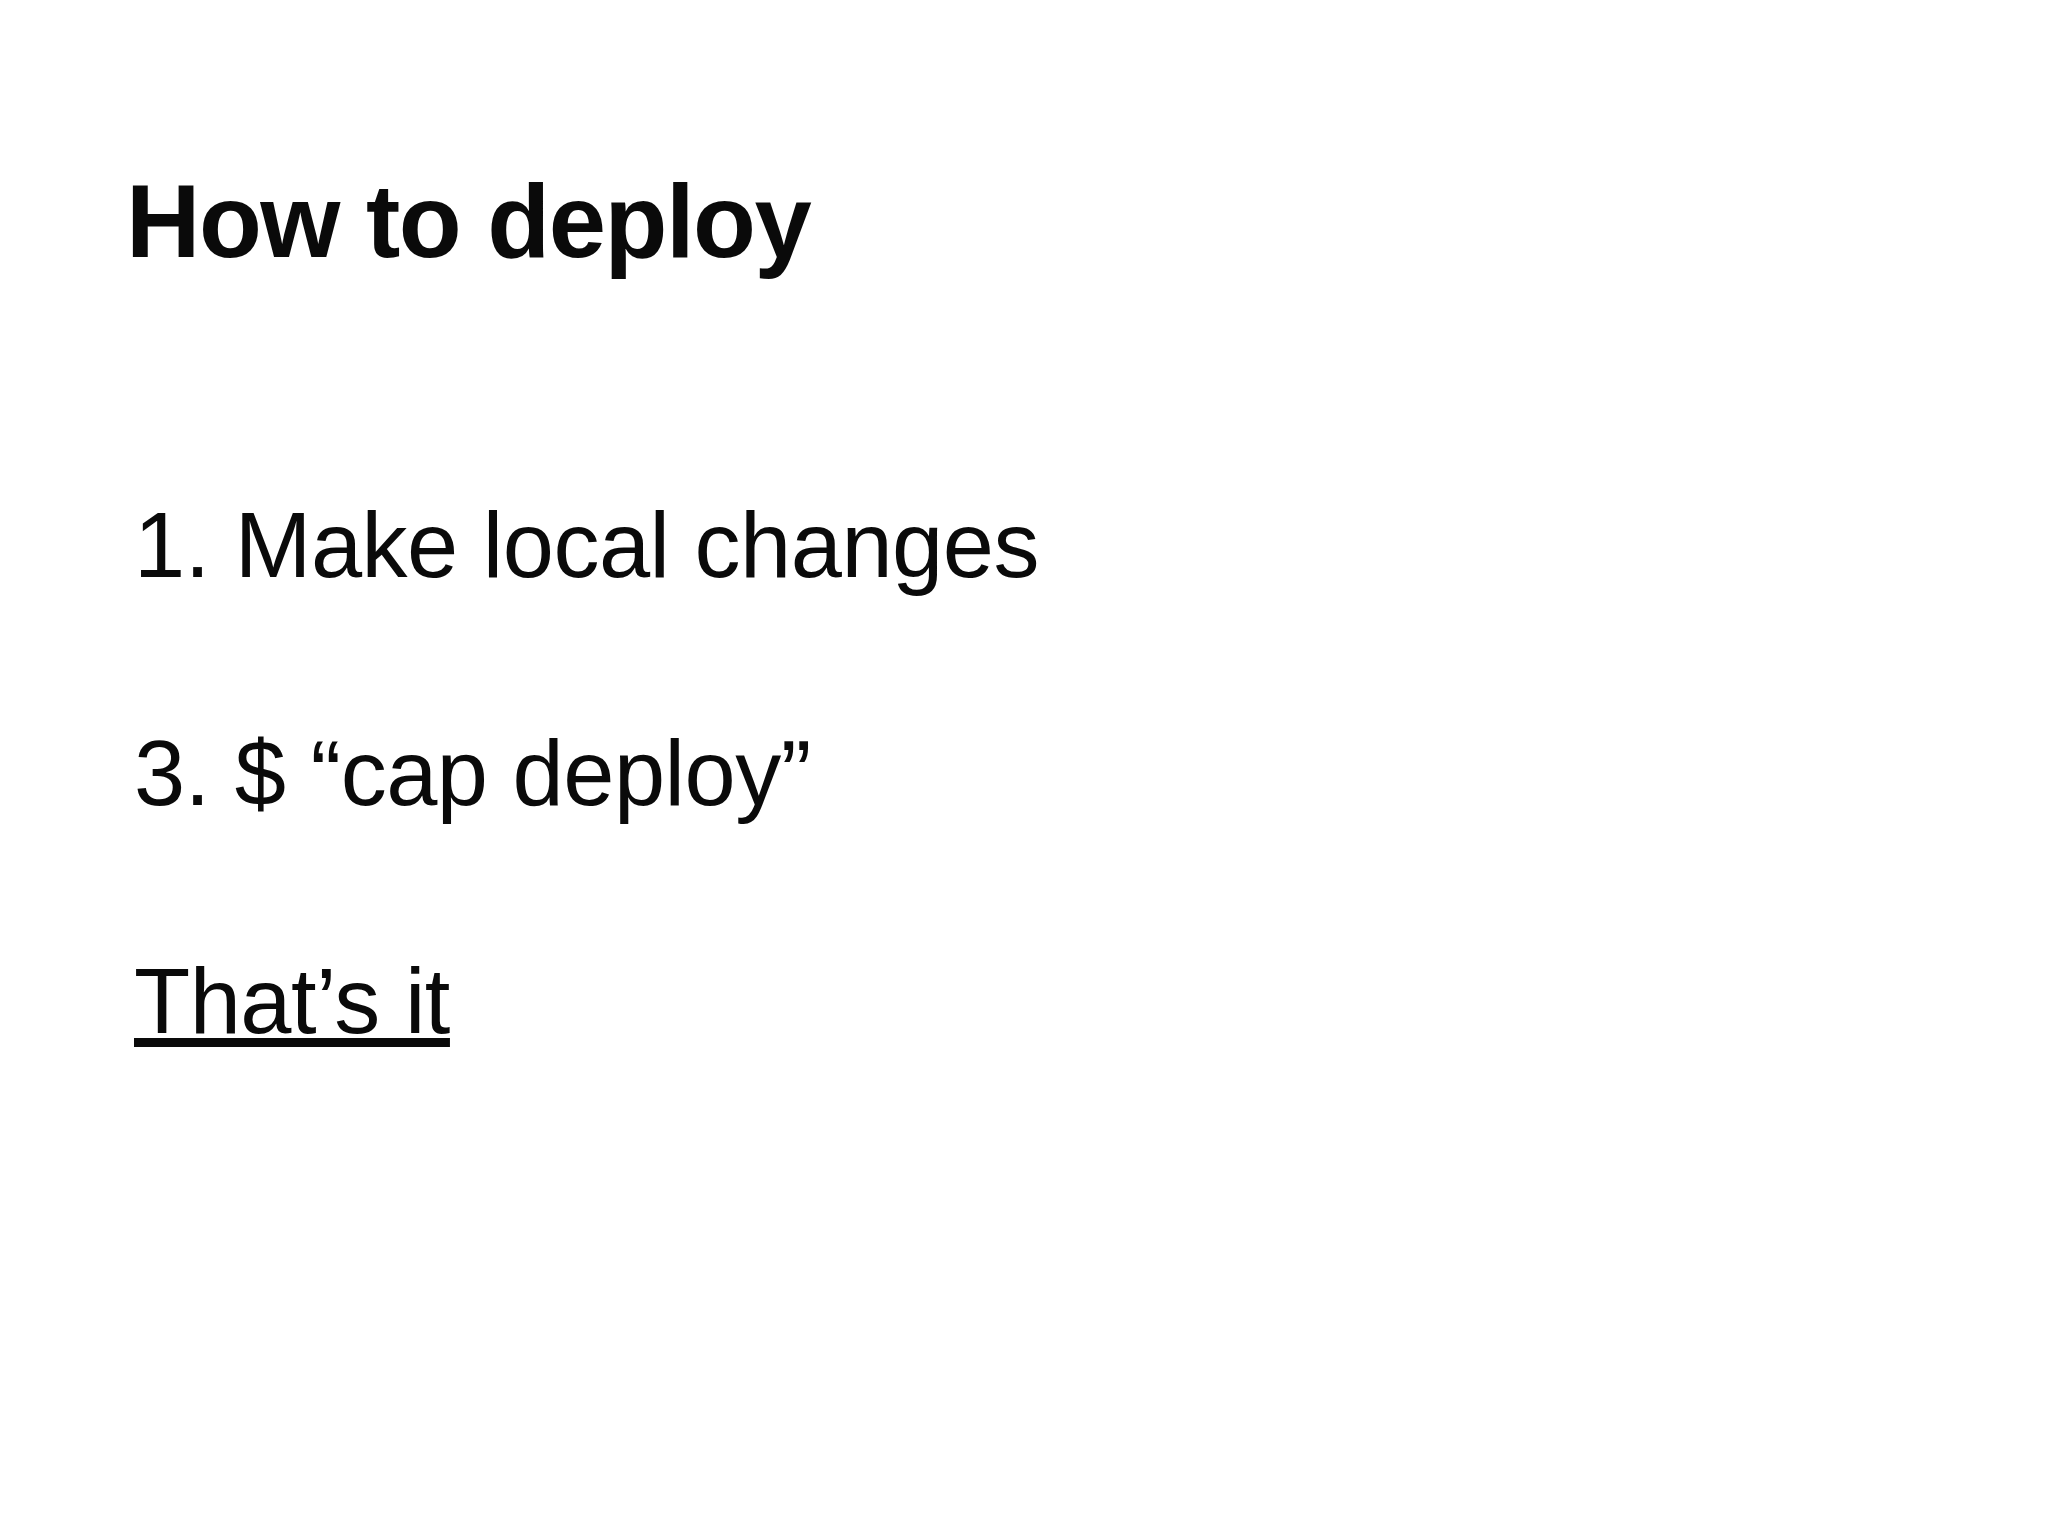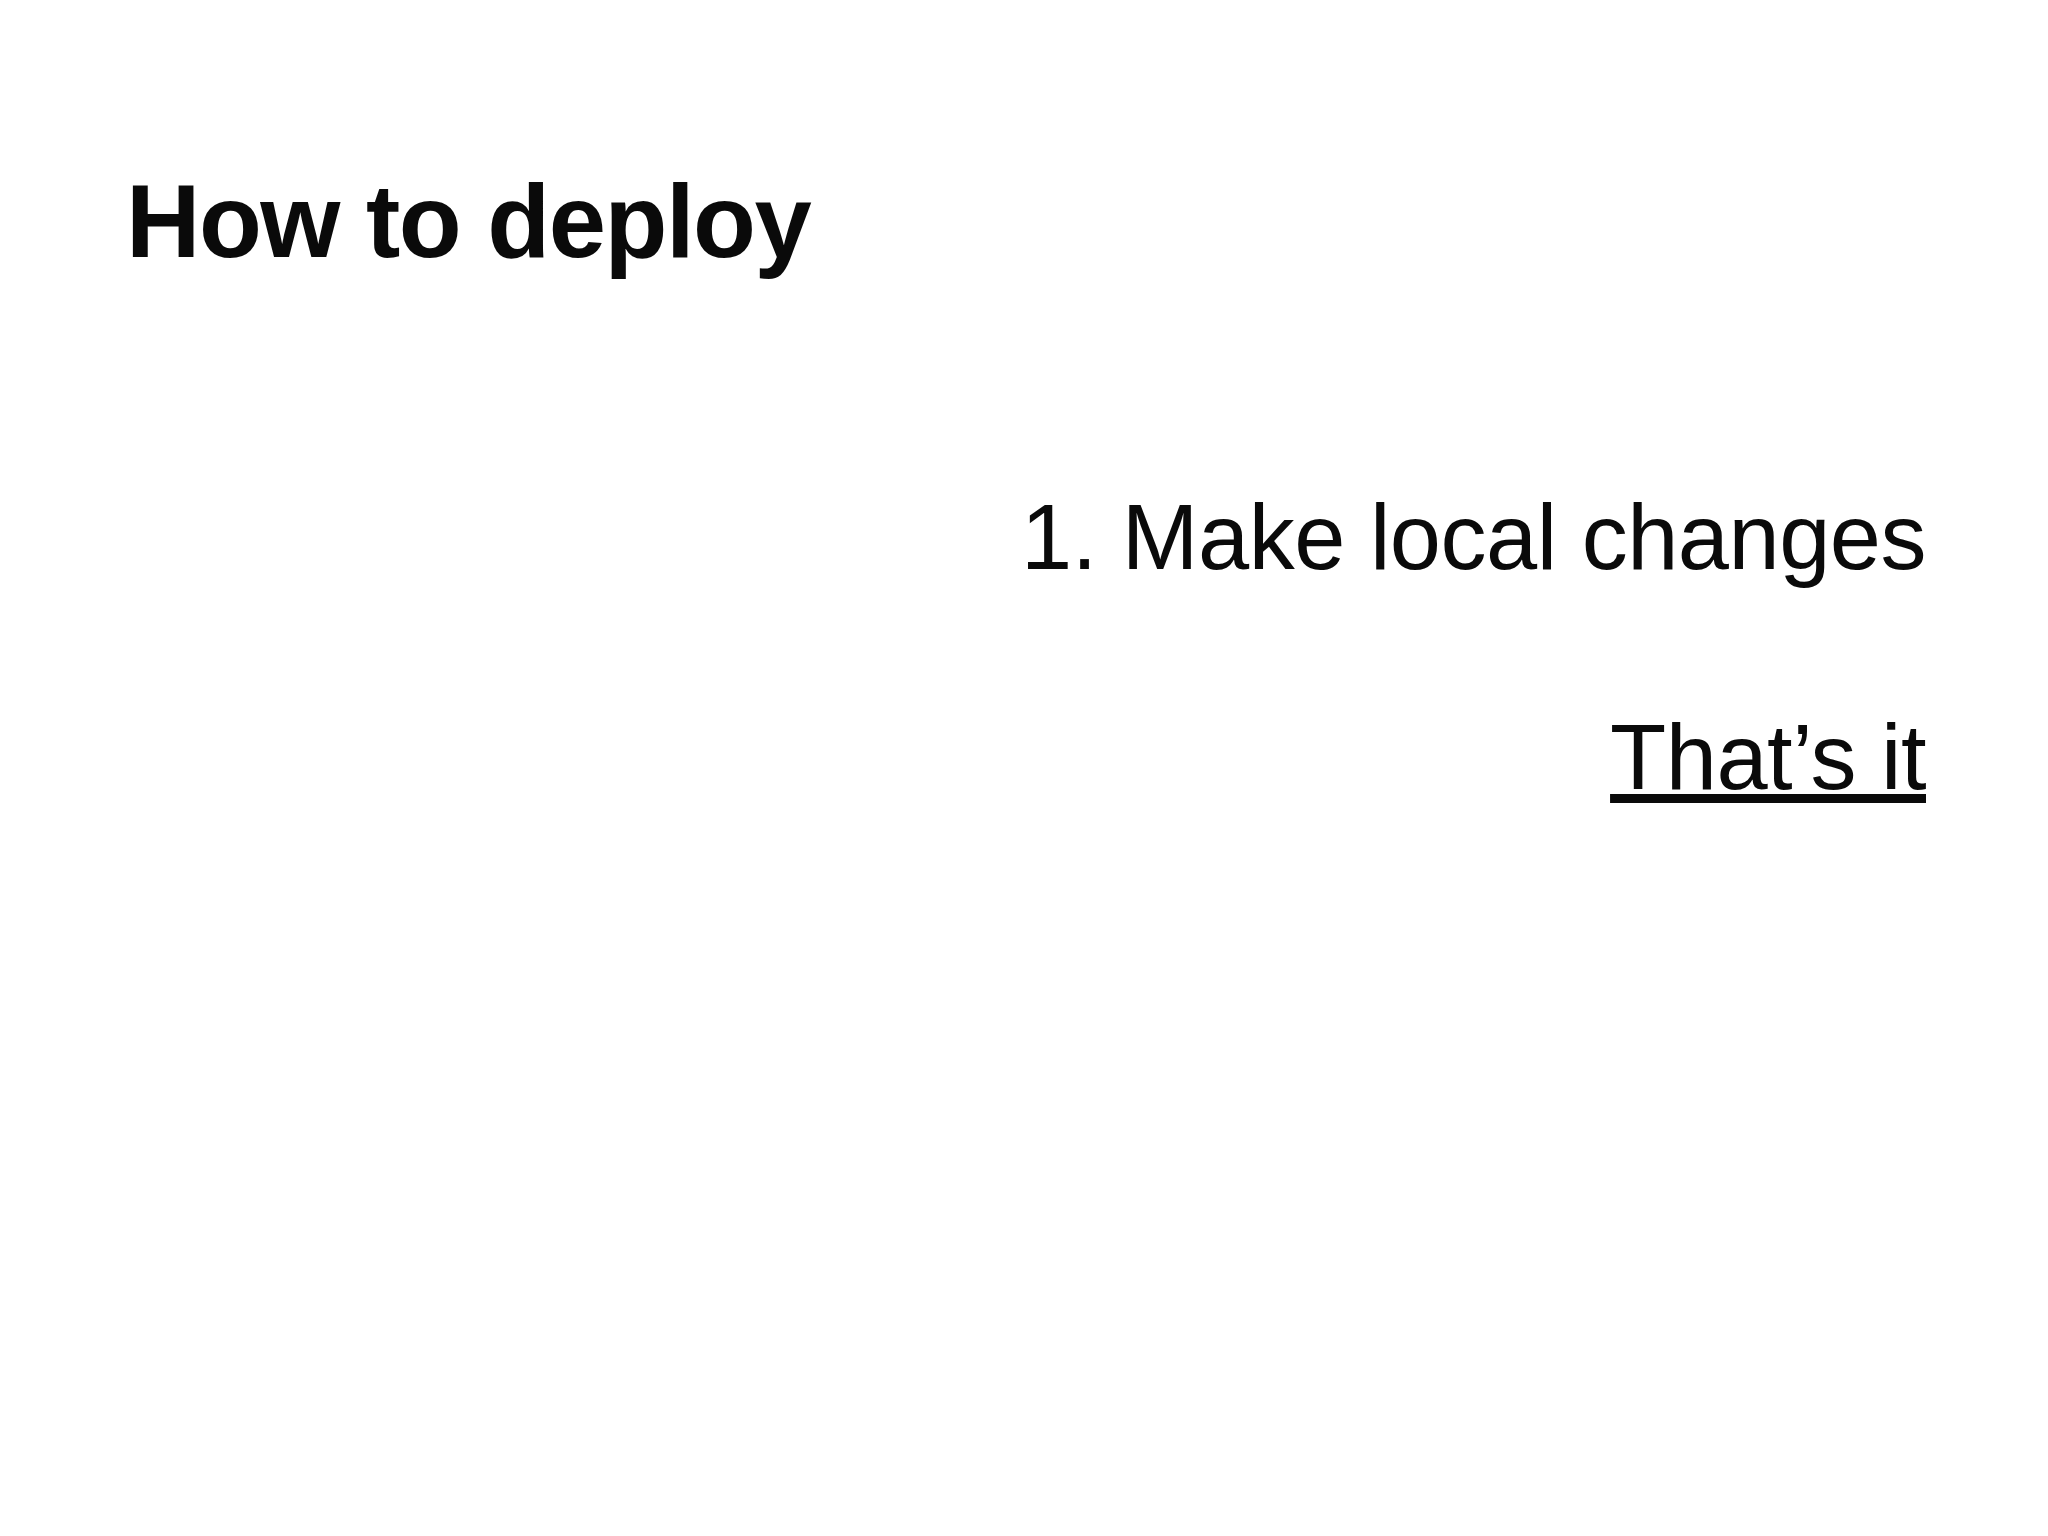--- a/index.html
+++ b/index.html
@@ -45,44 +45,44 @@
     position: absolute;
     left: 0;
     top: 488px;
     margin: 0;
     padding: 0;
     list-style: none;
     width: 1800px;
   }
 
   .body-line {
-    margin: 0;
+    margin: 8px;
     padding: 0;
     height: 220px;
     font-size: 92px;
     font-weight: 400;
     line-height: 1.08;
     letter-spacing: -0.5px;
     color: #0a0a0a;
     white-space: nowrap;
-    text-align: right;
   }
 
   .body-line:last-child {
     height: auto;
     text-decoration: underline;
   }
 </style>
 </head>
 <body>
 
 <div class="slide">
   <div class="slide-content">
 
     <h1 class="slide-title">How to deploy</h1>
 
     <ul class="body-list">
       <li class="body-line">1. Make local changes</li>
+      <li class="body-line">3. $ “cap deploy”</li>
       <li class="body-line">That’s it</li>
     </ul>
 
   </div>
 </div>
 
 </body></html>

